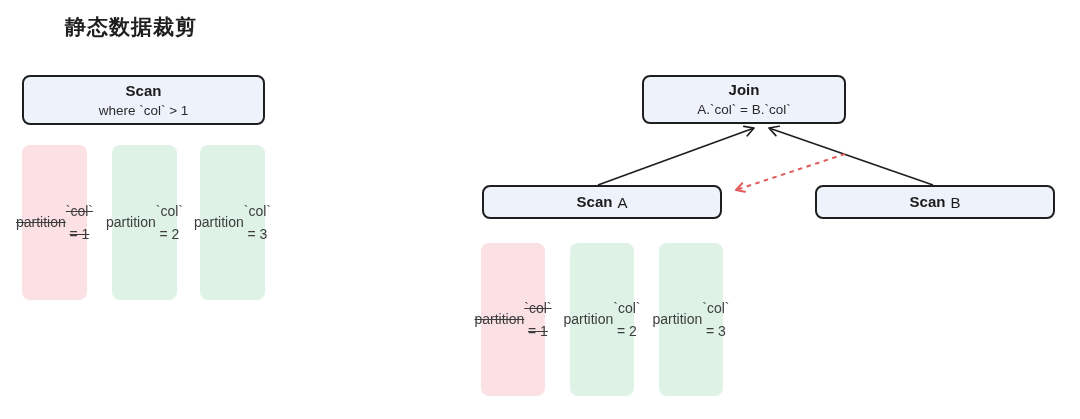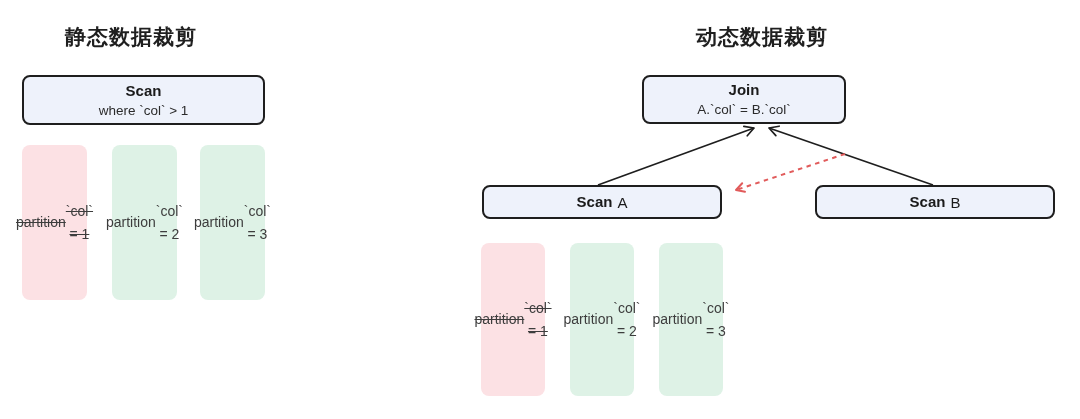--- a/index.html
+++ b/index.html
@@ -1,21 +1,21 @@
 <!DOCTYPE html>
 <html style="--node-fill: #eef2fb; --node-border: #1e1e1e; --edge: #1e1e1e; --prune-edge: #e15b5b; --pruned-fill: #fce1e4; --kept-fill: #def2e6; --text: #3d3d3d;"><head>
 <meta charset="utf-8">
 <style>
   html,body{margin:0;padding:0;background:#ffffff;}
   .canvas{
     position:relative;width:1080px;height:419px;overflow:hidden;background:#ffffff;
     font-family:"Liberation Sans","DejaVu Sans",sans-serif;
   }
   .panel-title{
-    position:absolute;top:23px;width:240px;text-align:center;
+    position:absolute;top:13px;width:240px;text-align:center;
     font-size:21px;font-weight:700;color:#1f1f1f;letter-spacing:1px;
   }
   .node{
     position:absolute;box-sizing:border-box;
     background:var(--node-fill,#eef2fb);
     border:2px solid var(--node-border,#1e1e1e);
     border-radius:8px;
     display:flex;flex-direction:column;align-items:center;justify-content:center;
   }
   .node-title{font-size:15px;font-weight:700;color:#1b1b1b;line-height:20px;}
@@ -54,21 +54,20 @@
   </div>
   <div class="partition kept" style="left:112px;top:145px;width:65px;height:155px;">
     <div class="pline">partition</div>
     <div class="pline">`col` = 2</div>
   </div>
   <div class="partition kept" style="left:200px;top:145px;width:65px;height:155px;">
     <div class="pline">partition</div>
     <div class="pline">`col` = 3</div>
   </div>
 
-  <div class="panel-title" style="left:642px;">动态数据裁剪</div>
 
   <div class="node" style="left:642px;top:75px;width:204px;height:49px;">
     <div class="node-title">Join</div>
     <div class="node-sub">A.`col` = B.`col`</div>
   </div>
 
   <div class="node node-inline" style="left:482px;top:185px;width:240px;height:34px;">
     <span class="node-title">Scan</span>
     <span class="suffix">A</span>
   </div>

